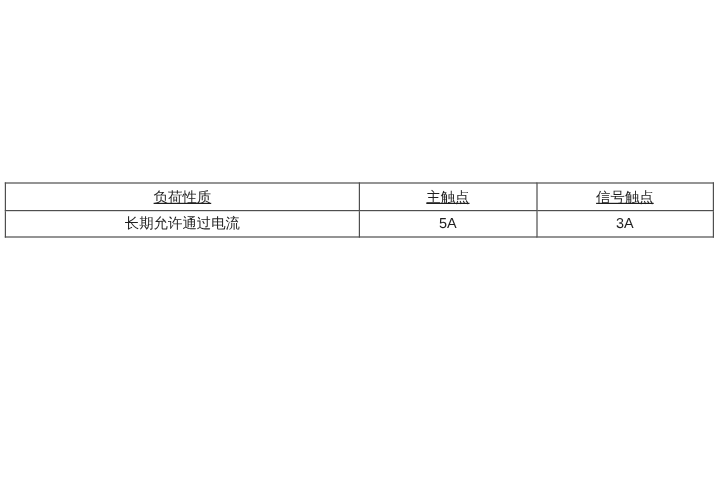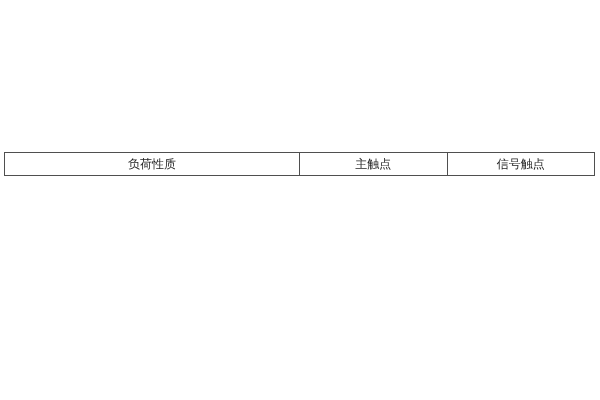--- a/index.html
+++ b/index.html
@@ -34,35 +34,40 @@
     padding: 1px 4px;
     text-align: center;
     vertical-align: middle;
     font-size: 12px;
     font-weight: normal;
     color: #1f1f1f;
     line-height: 1.2;
     white-space: nowrap;
     overflow: hidden;
   }
-  table.spec-table thead th { height: 23px; }
+  table.spec-table thead th { height: 23px; text-decoration: underline; }
 </style>
 </head>
 <body>
 
 <div class="stage">
   <table class="spec-table">
     <colgroup>
       <col class="c1">
       <col class="c2">
       <col class="c3">
     </colgroup>
     <thead>
       <tr>
         <th>负荷性质</th>
         <th>主触点</th>
         <th>信号触点</th>
       </tr>
     </thead>
     <tbody>
+      <tr>
+        <td>长期允许通过电流</td>
+        <td>5A</td>
+        <td>3A</td>
+      </tr>
     </tbody>
   </table>
 </div>
 
 </body></html>

